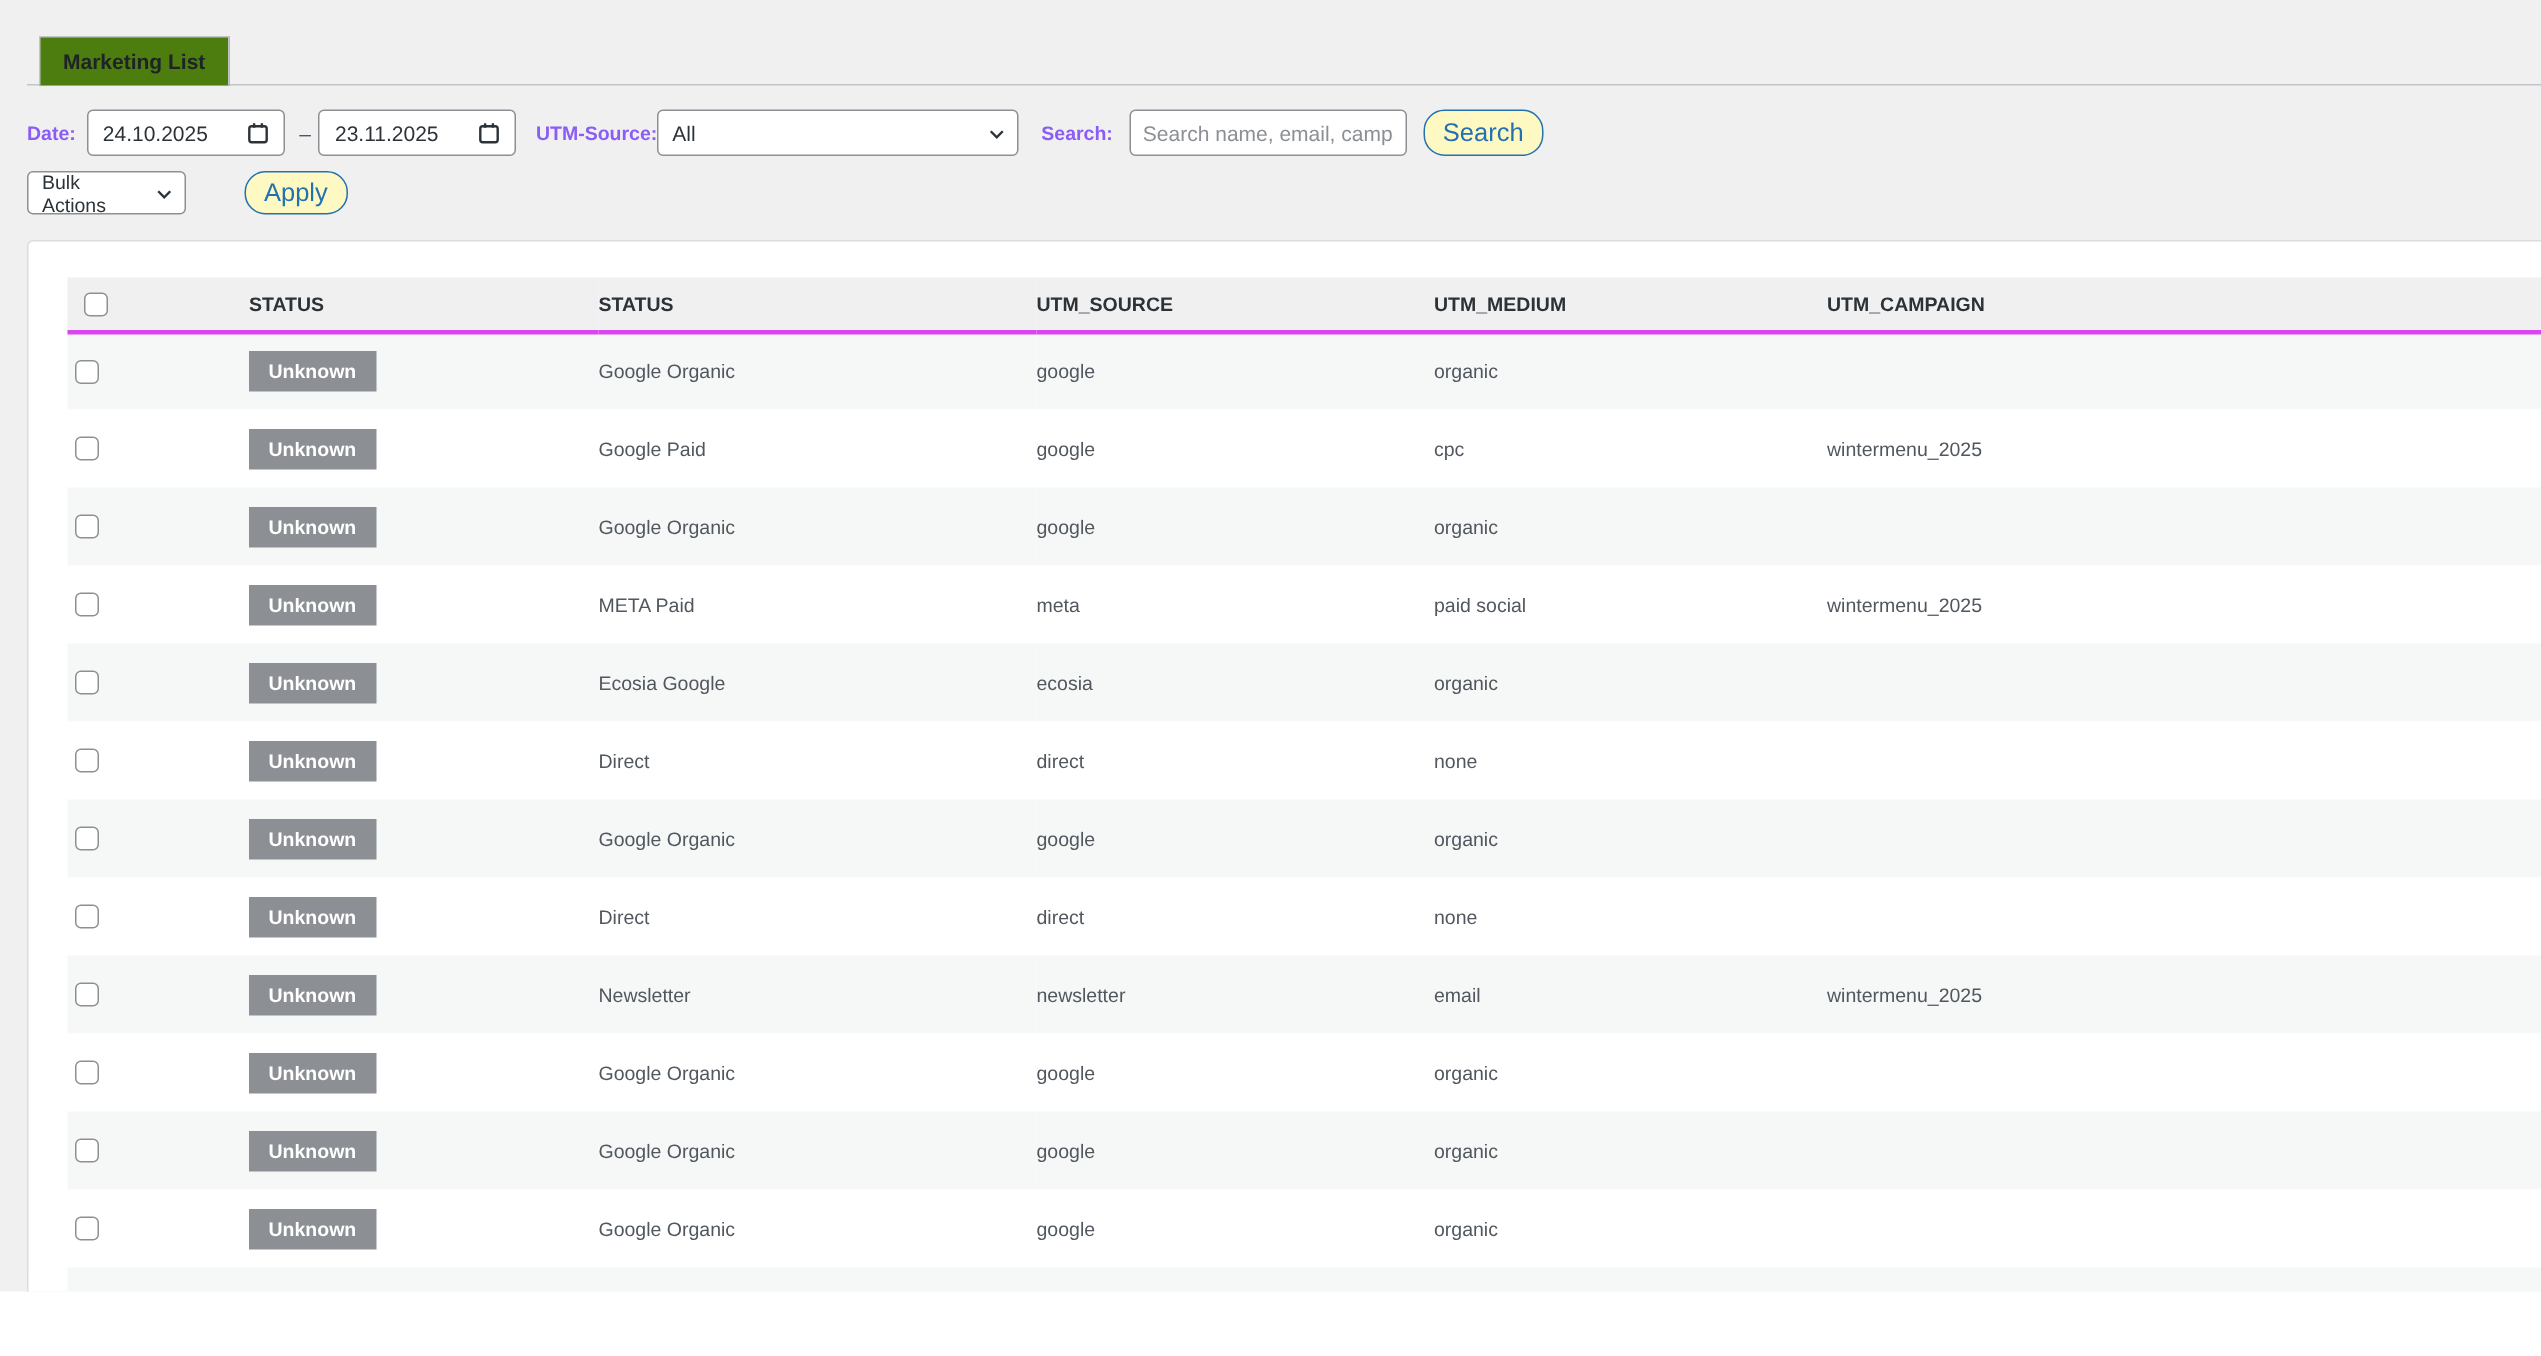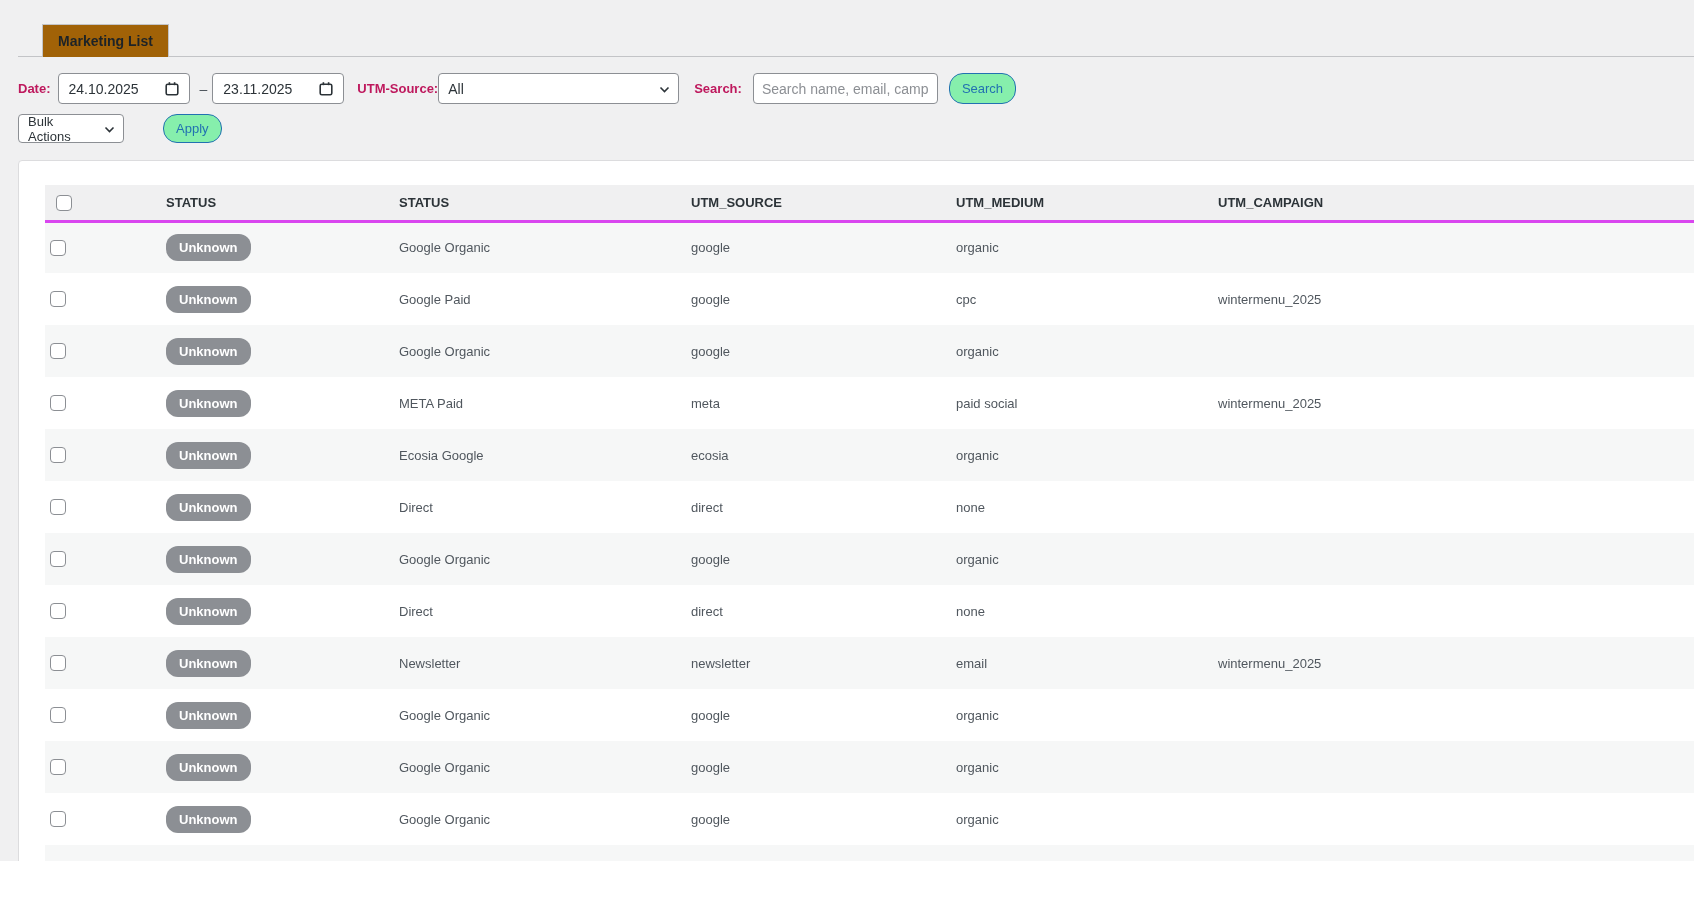--- a/index.html
+++ b/index.html
@@ -24,25 +24,25 @@
     height: 33px;
   }
   .nav-line {
     position: absolute;
     left: 0; right: 0; bottom: 0;
     height: 1px;
     background: #c3c4c7;
   }
   .nav-tab {
     position: absolute;
-    left: 24px; top: 0; bottom: 0;
+    left: 8px; top: 0; bottom: 0;
     display: flex;
     align-items: center;
     padding: 0 15px;
-    background: #a16207;
+    background: #4d7c0f;
     border: 1px solid #c3c4c7;
     border-bottom: none;
     font-size: 14px;
     font-weight: 700;
     color: #1d2327;
     cursor: pointer;
   }
 
   
   .toolbar {
@@ -54,21 +54,21 @@
   .toolbar2 {
     display: flex;
     align-items: center;
     margin: 10px 0 0 18px;
     height: 29px;
     gap: 32px;
   }
   .lbl {
     font-size: 13px;
     font-weight: 700;
-    color: #be185d;
+    color: #8b5cf6;
     white-space: nowrap;
   }
   .field {
     display: flex;
     align-items: center;
     background: #fff;
     border: 1px solid #8c8f94;
     border-radius: 4px;
     height: 31px;
     font-size: 14px;
@@ -106,25 +106,25 @@
     font-size: 14px;
     font-family: "Liberation Sans", sans-serif;
     color: #2c3338;
     background: #fff;
   }
   .search-input::placeholder { color: #8c8f94; opacity: 1; }
   .btn {
     height: 31px;
     margin-left: 11px;
     padding: 0 12px;
-    background: #86efac;
+    background: #fef9c3;
     border: 1px solid #2271b1;
     border-radius: 14px;
     color: #2271b1;
-    font-size: 13px;
+    font-size: 17px;
     font-family: "Liberation Sans", sans-serif;
     cursor: pointer;
   }
   .btn-apply { height: 29px; margin-left: 7px; }
 
   
   .card {
     margin: 17px 0 0 18px;
     width: 1730px;
     background: #fff;
@@ -174,21 +174,21 @@
     cursor: pointer;
   }
   thead .cb { margin-left: 11px; }
   .badge {
     display: inline-block;
     background: #8c8f94;
     color: #fff;
     font-size: 13px;
     font-weight: 700;
     padding: 6px 13px;
-    border-radius: 12px;
+    border-radius: 0;
   }
   .cal-icon { width: 16px; height: 16px; flex: 0 0 auto; }
 </style>
 </head>
 <body>
 
 <div class="page">
 
   <div class="nav-wrap">
     <div class="nav-line"></div>

